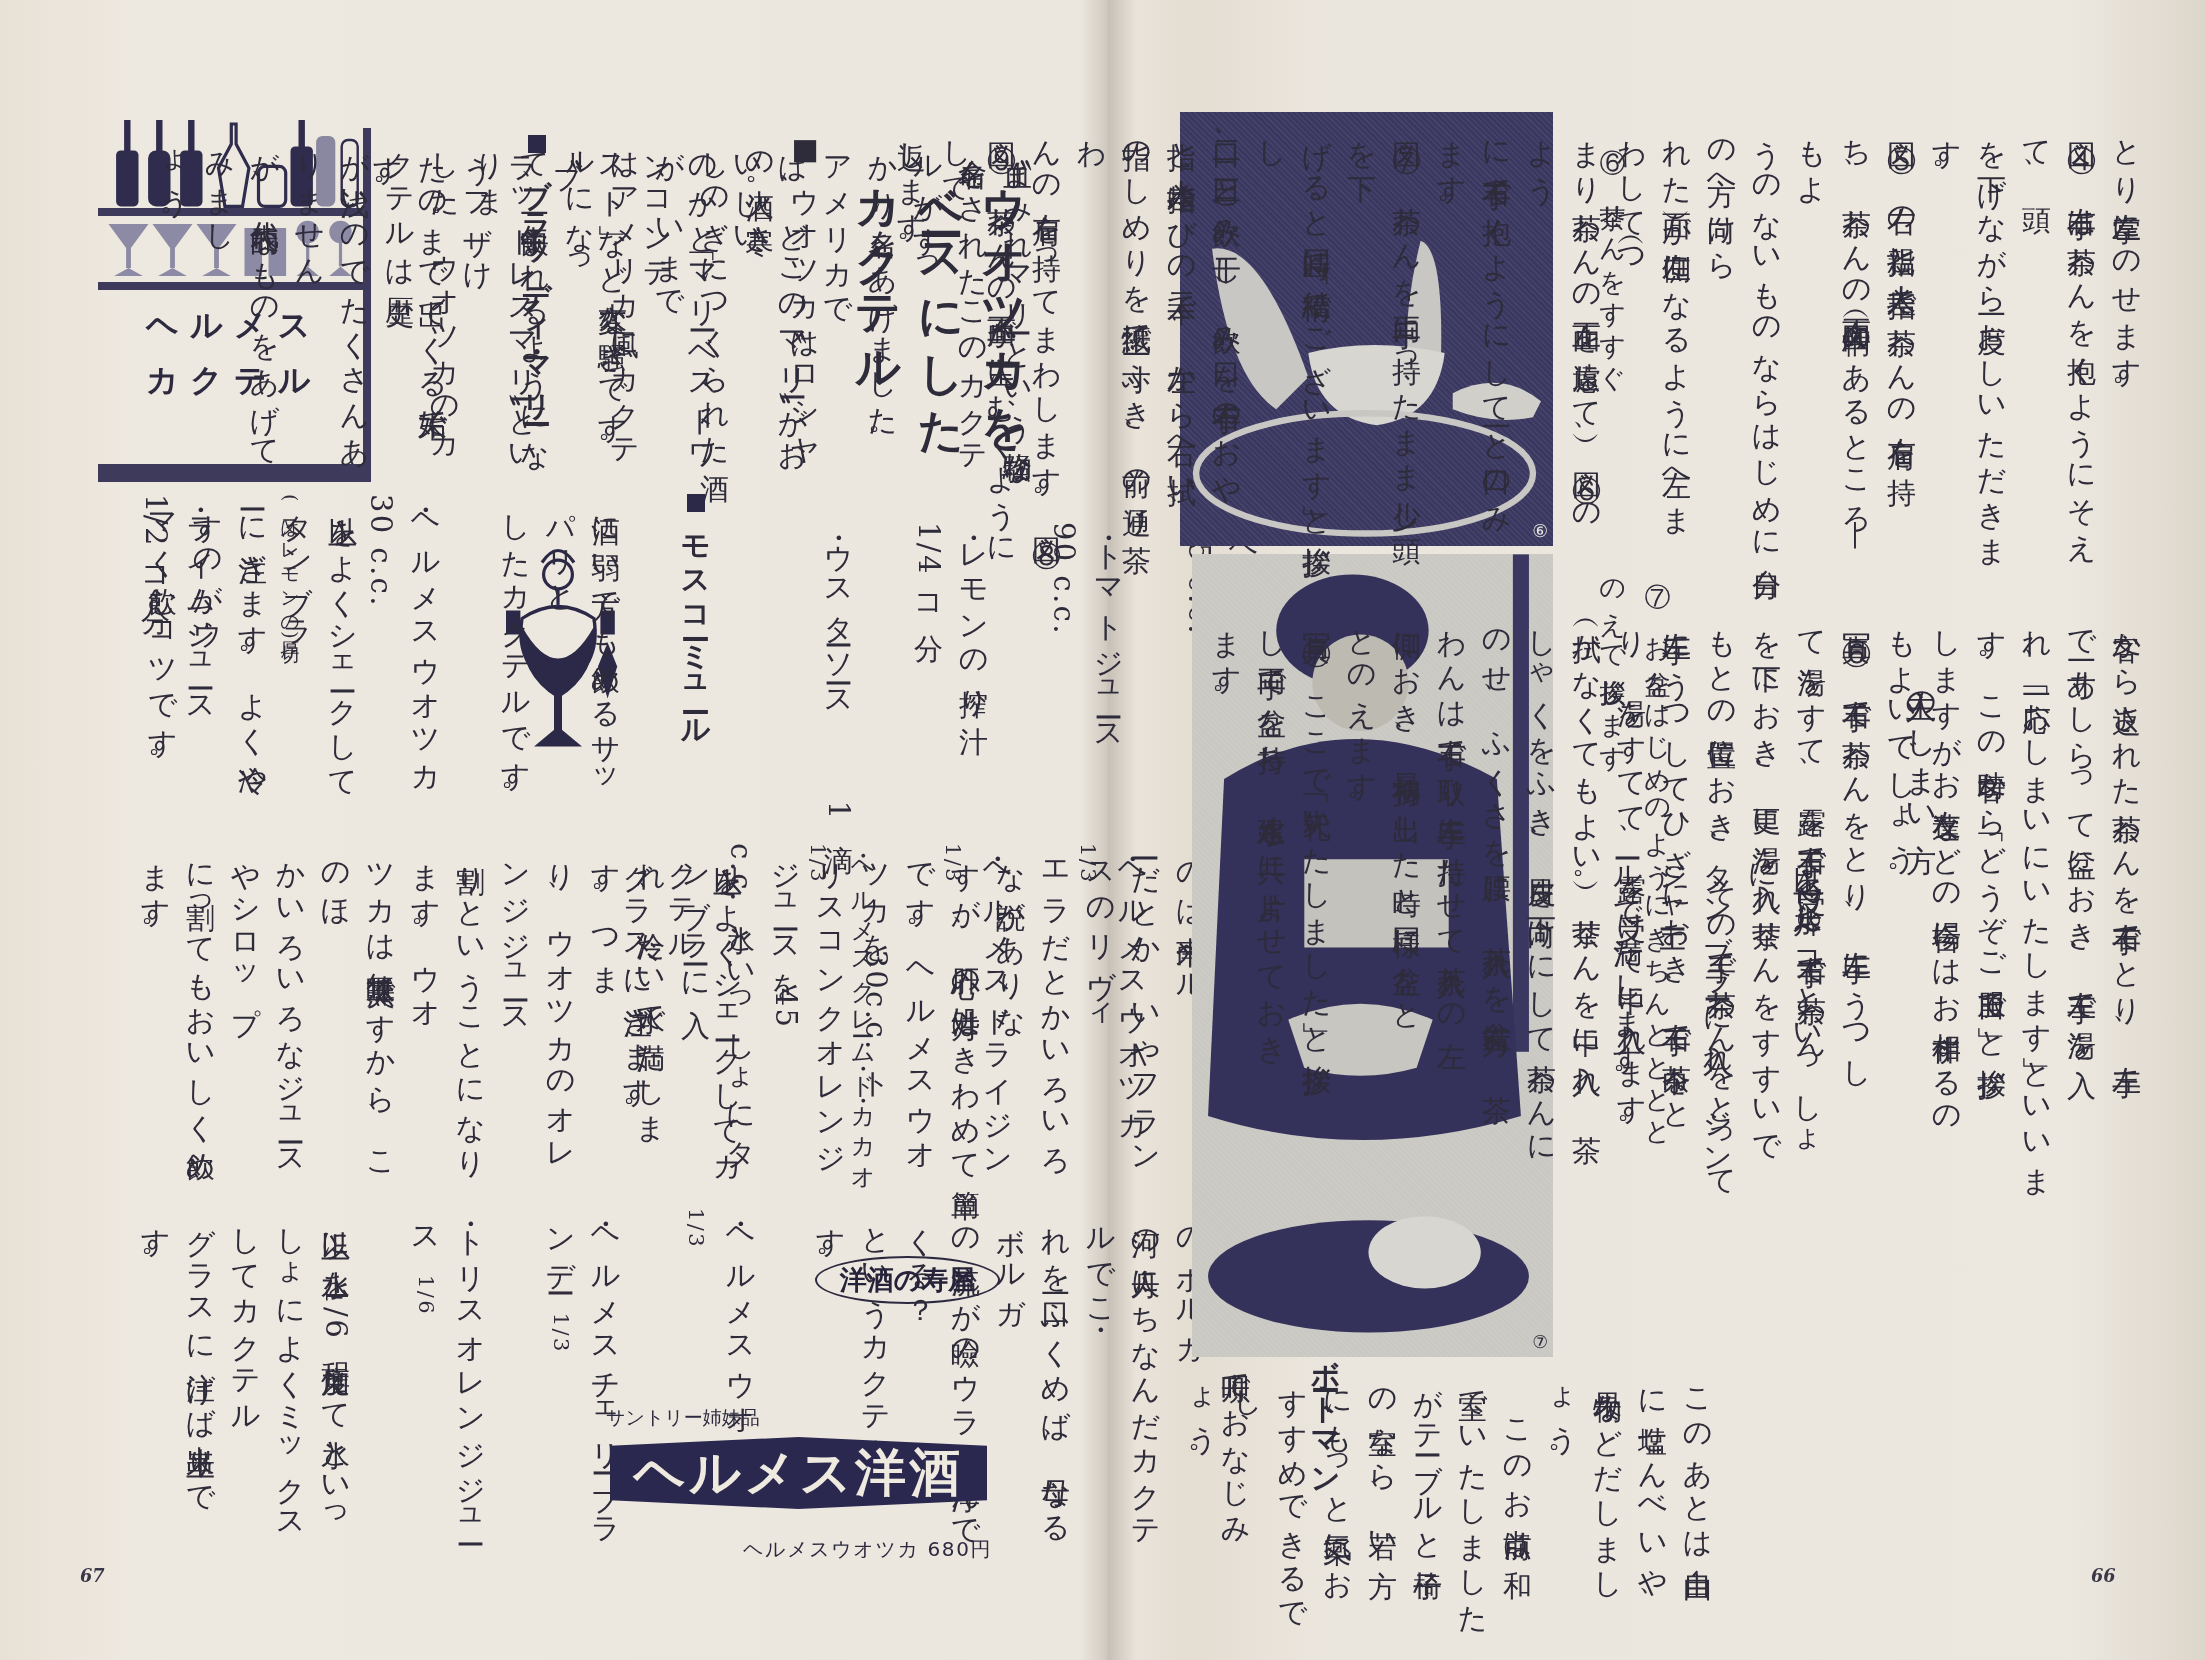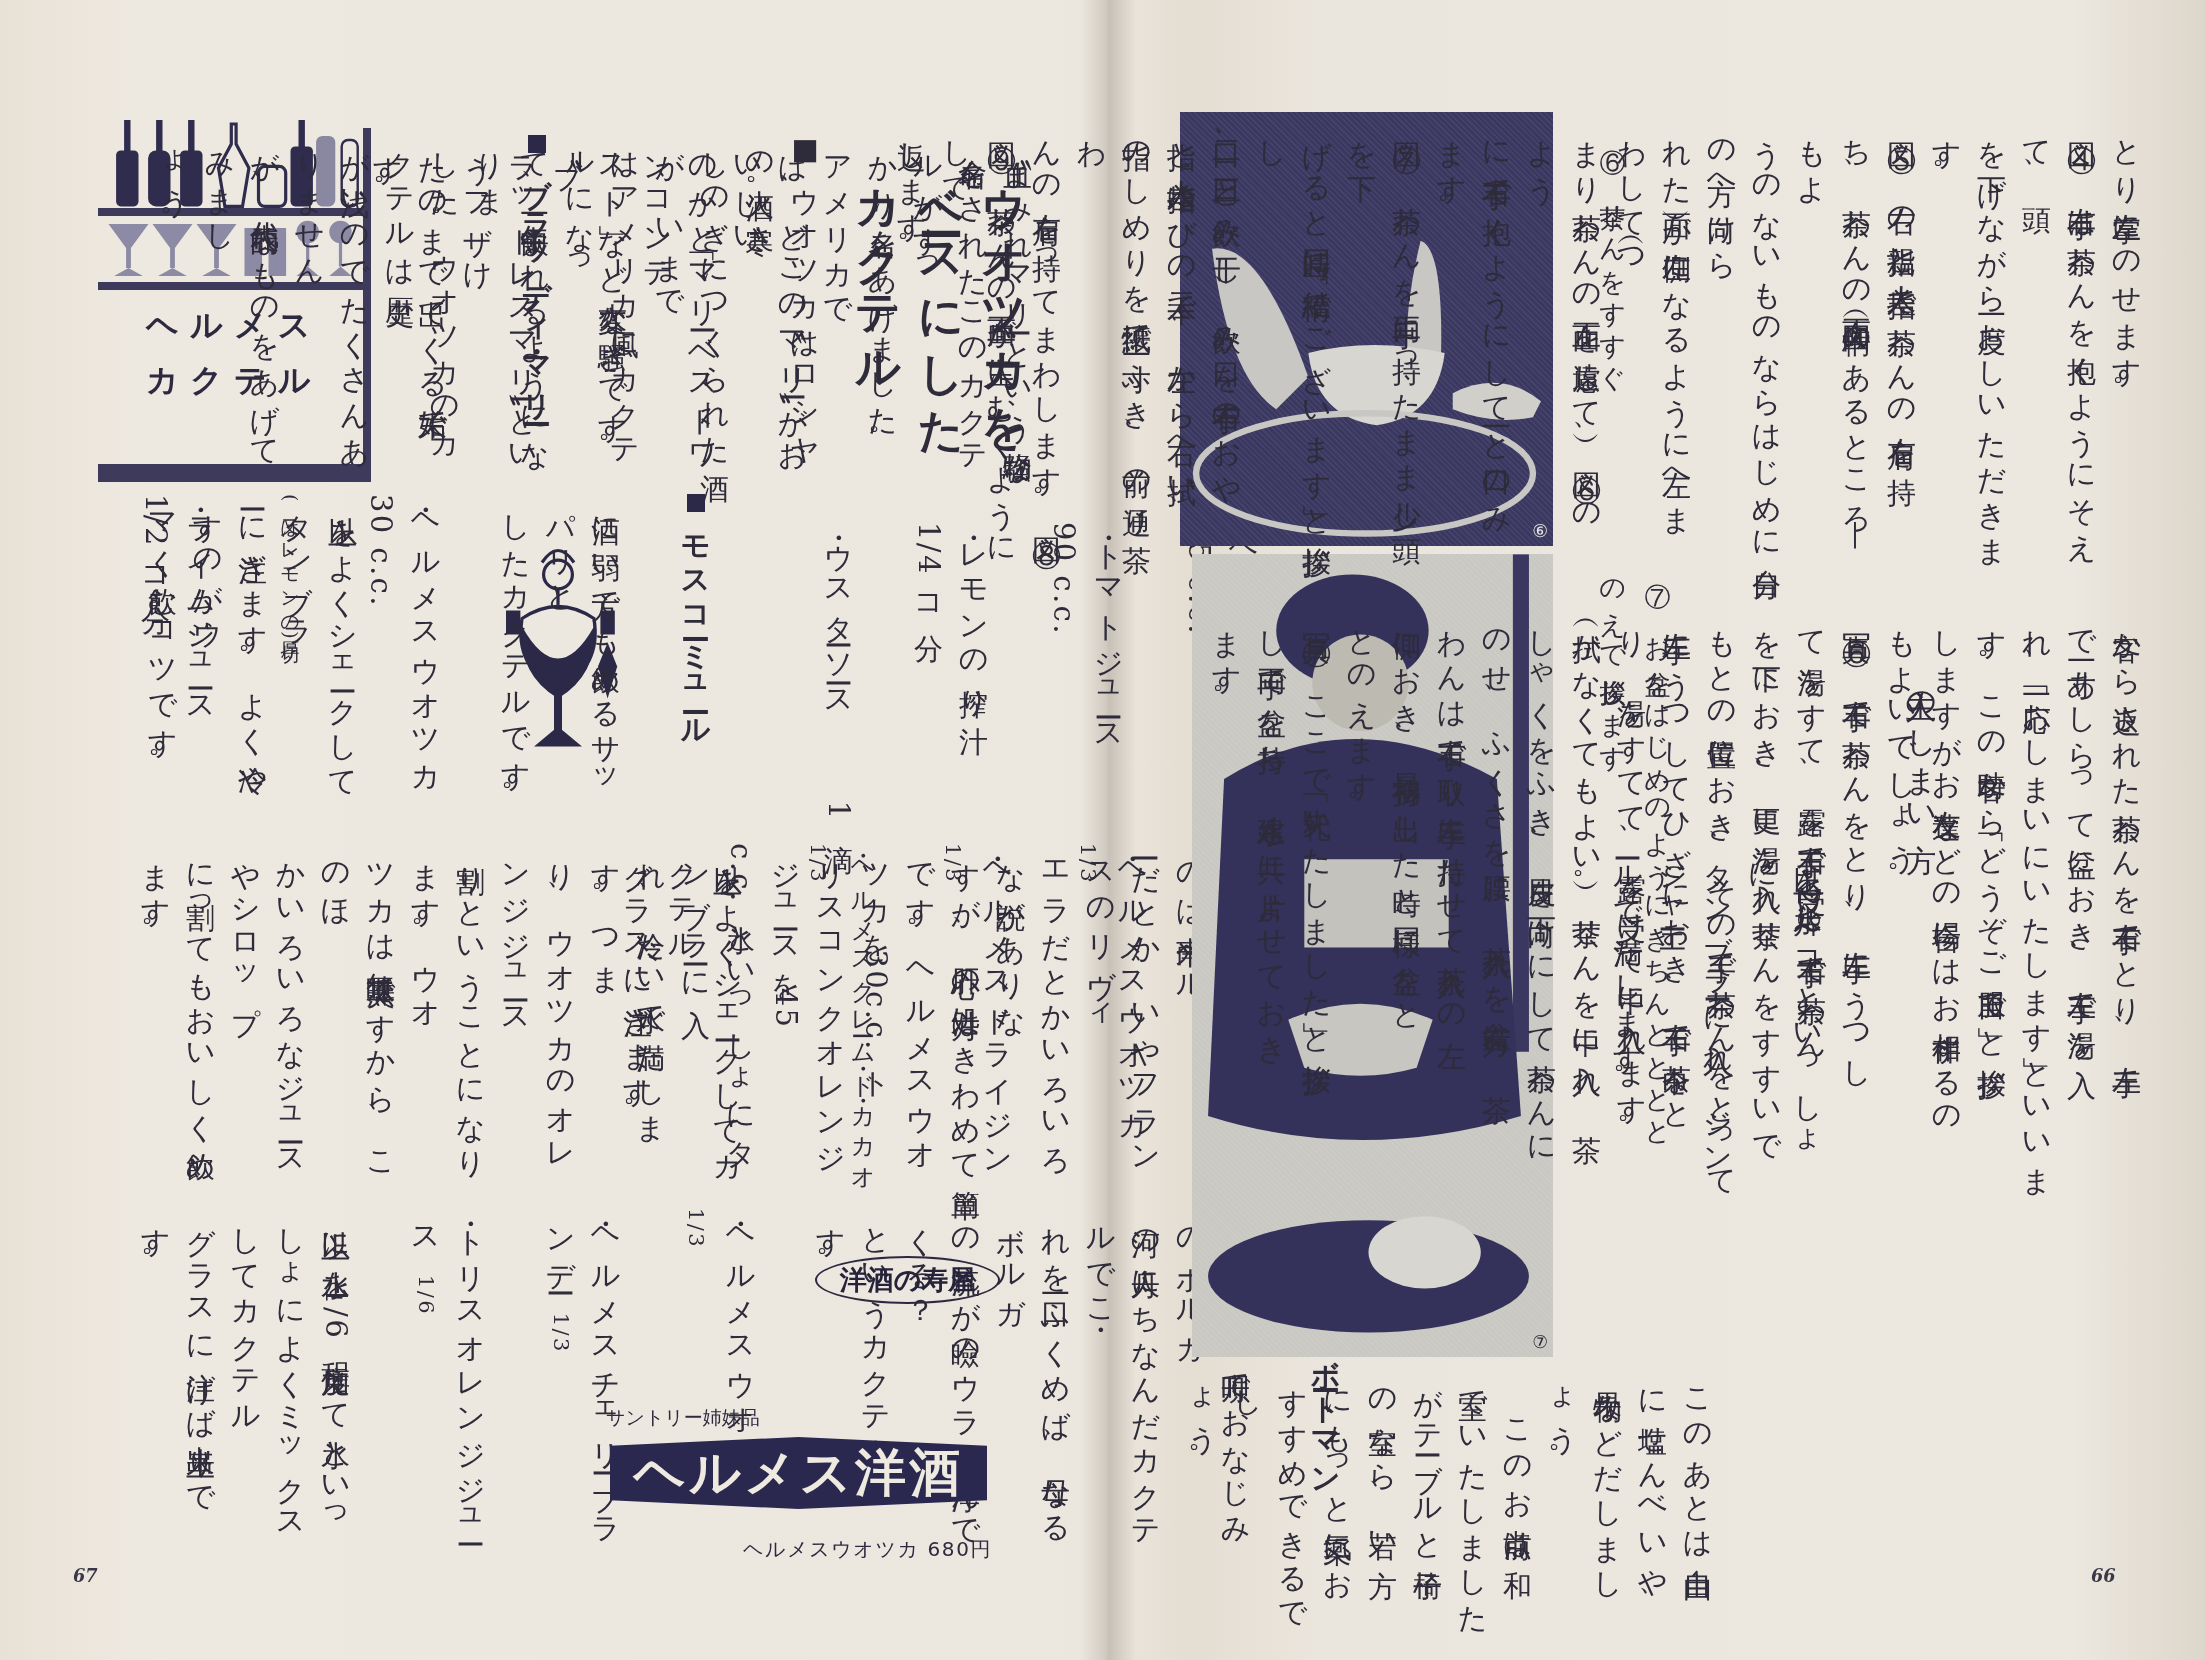--- a/index.html
+++ b/index.html
@@ -259,21 +259,21 @@
     </div>
 
     <div class="ad-oval">洋酒の寿屋</div>
     <div class="ad-sister">サントリー姉妹品</div>
     <div class="ad-banner">ヘルメス洋酒</div>
     <div class="ad-price">
       <span>ヘルメスウオツカ</span>
       <span>680円</span>
     </div>
 
-    <div class="page-number" style="left:73px;top:1565px;">67</div>
+    <div class="page-number" style="left:80px;top:1565px;">67</div>
   </div>
 
   <div class="page page-right">
 
     <div class="photo" style="left:76px;top:112px;width:373px;height:434px;">
       <svg style="position:absolute;left:0;top:0;width:373px;height:434px" viewBox="0 0 465 540">
         <path d="M40 170 q60 -10 120 160 l-40 40 q-60 -40 -80 -200z" fill="#c8c7c4"></path>
         <path d="M300 160 q30 10 25 160 l-40 20 q-10 -80 15 -180z" fill="#c8c7c4"></path>
         <path d="M160 300 q80 -20 170 0 q-10 80 -85 90 q-75 -10 -85 -90z" fill="#d8d6d0"></path>
         <ellipse cx="230" cy="450" rx="210" ry="75" fill="none" stroke="#c8c7c4" stroke-width="8"></ellipse>

